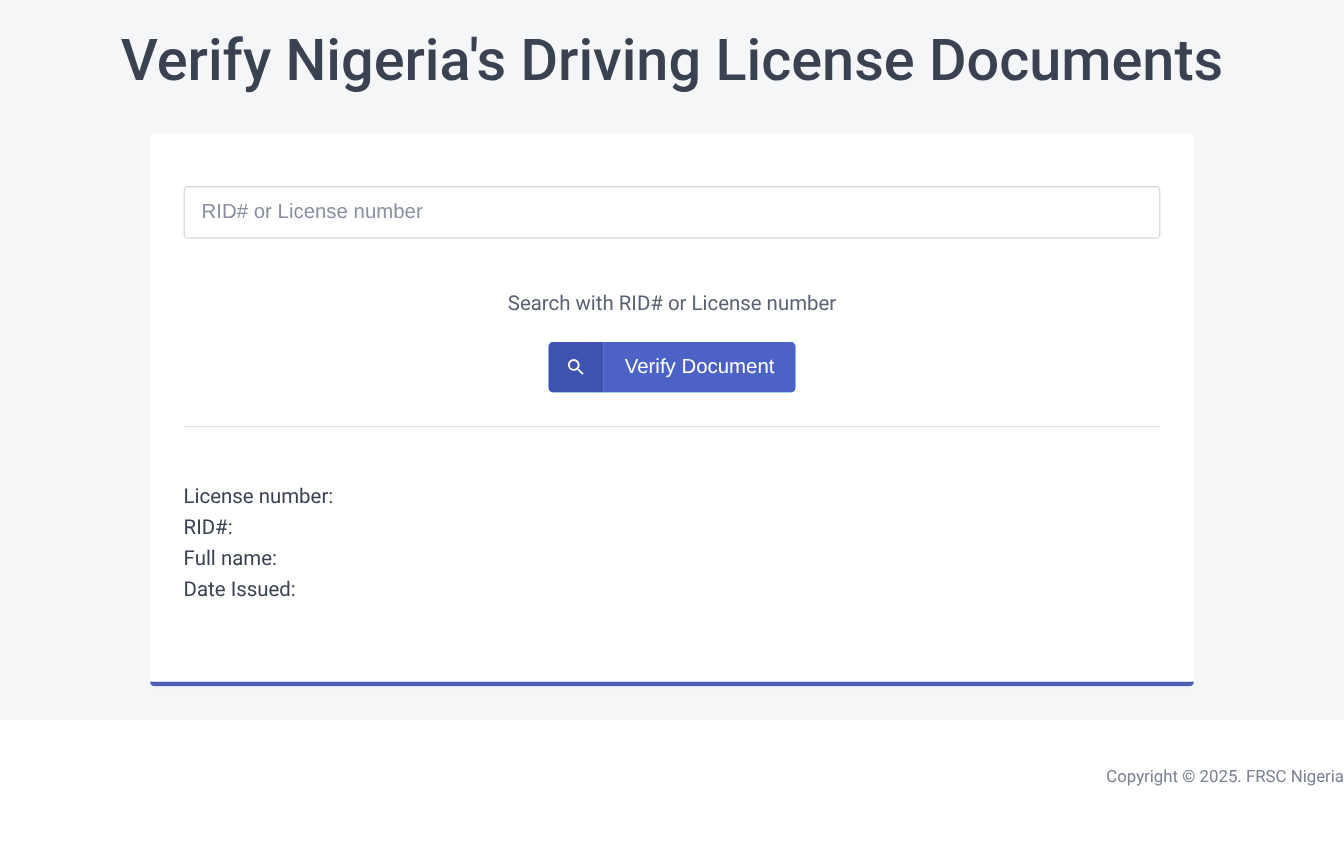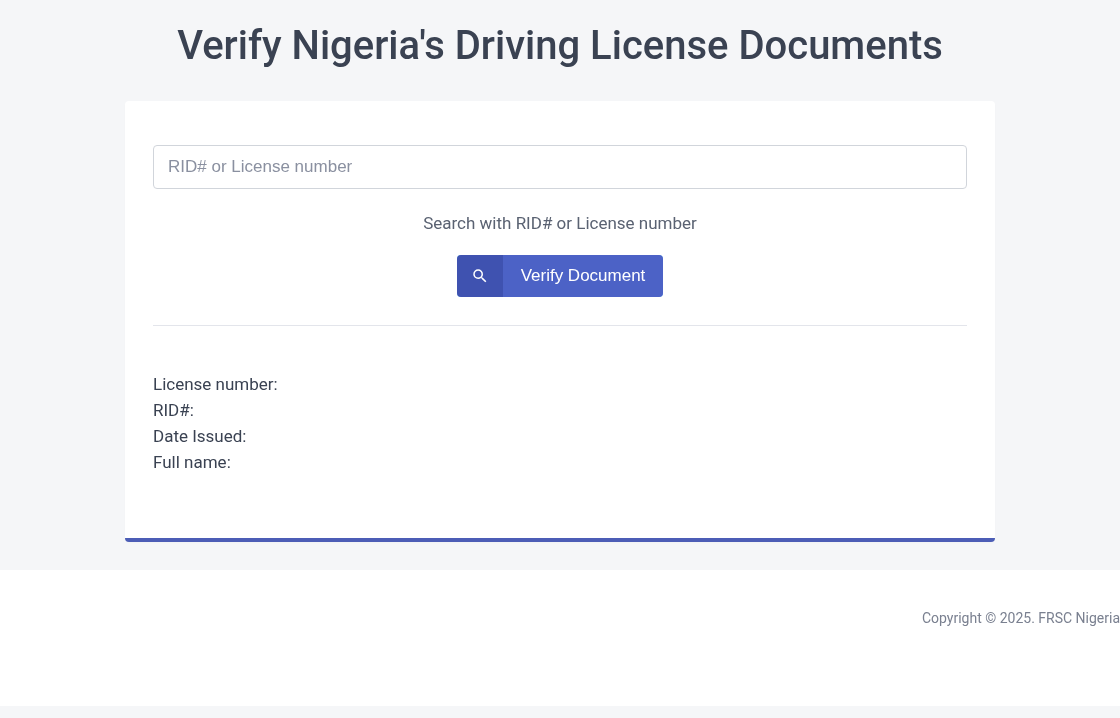--- a/index.html
+++ b/index.html
@@ -9,21 +9,21 @@
     }
     body {
       font-family: -apple-system, BlinkMacSystemFont, "Segoe UI", Roboto, "Helvetica Neue", Arial, sans-serif;
       background: #f5f6f8;
       color: #3a4252;
       width: 1120px;
       min-height: 718px;
     }
     .page-title {
       text-align: center;
-      font-size: 40px;
+      font-size: 48px;
       font-weight: 500;
       color: #3a4252;
       padding-top: 22px;
       padding-bottom: 14px;
     }
     .card {
       width: 870px;
       margin: 18px auto 0 auto;
       background: #fff;
       border-radius: 4px;
@@ -40,21 +40,21 @@
       border-radius: 4px;
       outline: none;
     }
     .search-input::placeholder {
       color: #8a90a0;
     }
     .helper-text {
       text-align: center;
       color: #5a6272;
       font-size: 17px;
-      margin-top: 24px;
+      margin-top: 44px;
     }
     .btn-wrap {
       display: flex;
       justify-content: center;
       margin-top: 22px;
       margin-bottom: 28px;
     }
     .btn {
       display: inline-flex;
       align-items: stretch;
@@ -131,25 +131,25 @@
   <div class="results">
     <p>
       <span>License number:</span>
       <span></span>
     </p>
     <p>
       <span>RID#:</span>
       <span></span>
     </p>
     <p>
-      <span>Date Issued:</span>
+      <span>Full name:</span>
       <span></span>
     </p>
     <p>
-      <span>Full name:</span>
+      <span>Date Issued:</span>
       <span></span>
     </p>
   </div>
 </div>
 
 <div class="footer-area">
   <span>Copyright © 2025. FRSC Nigeria</span>
 </div>
 
 </body></html>

